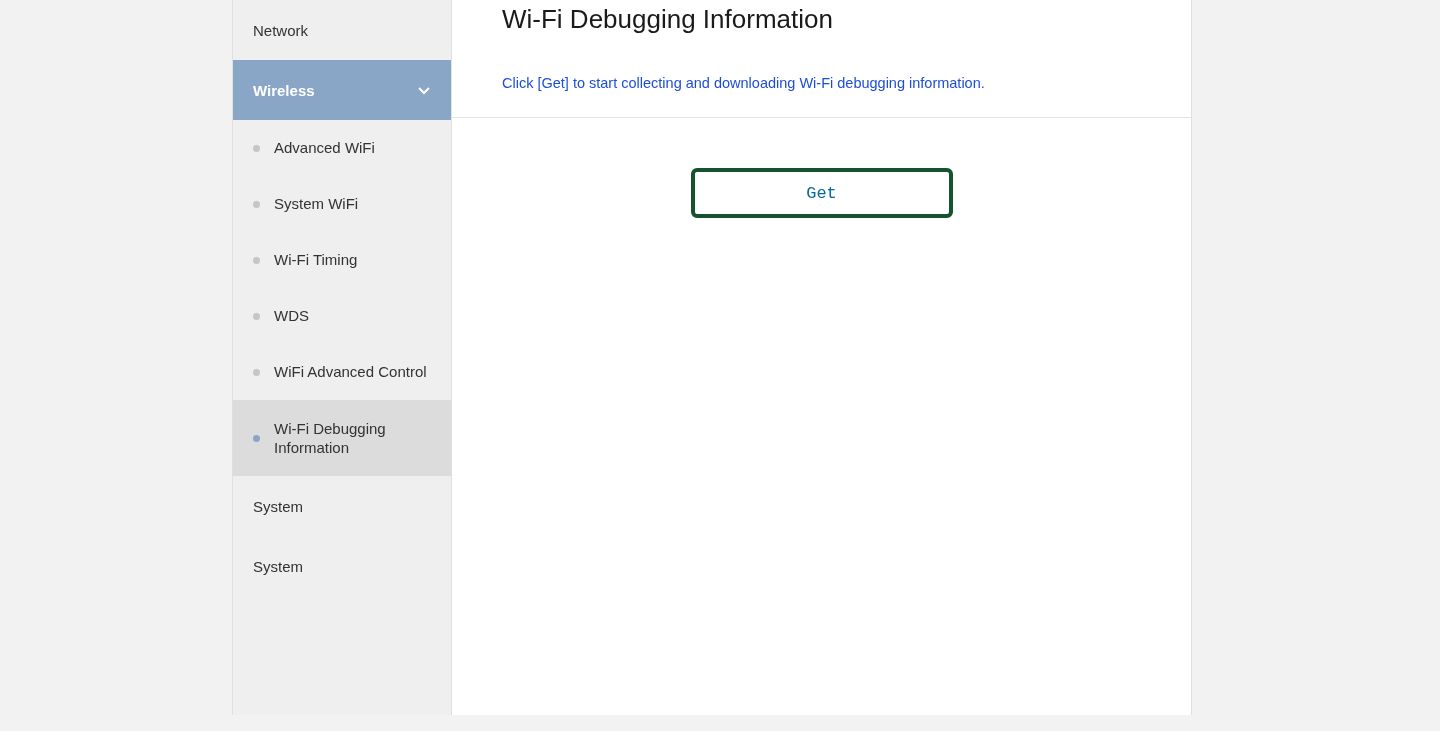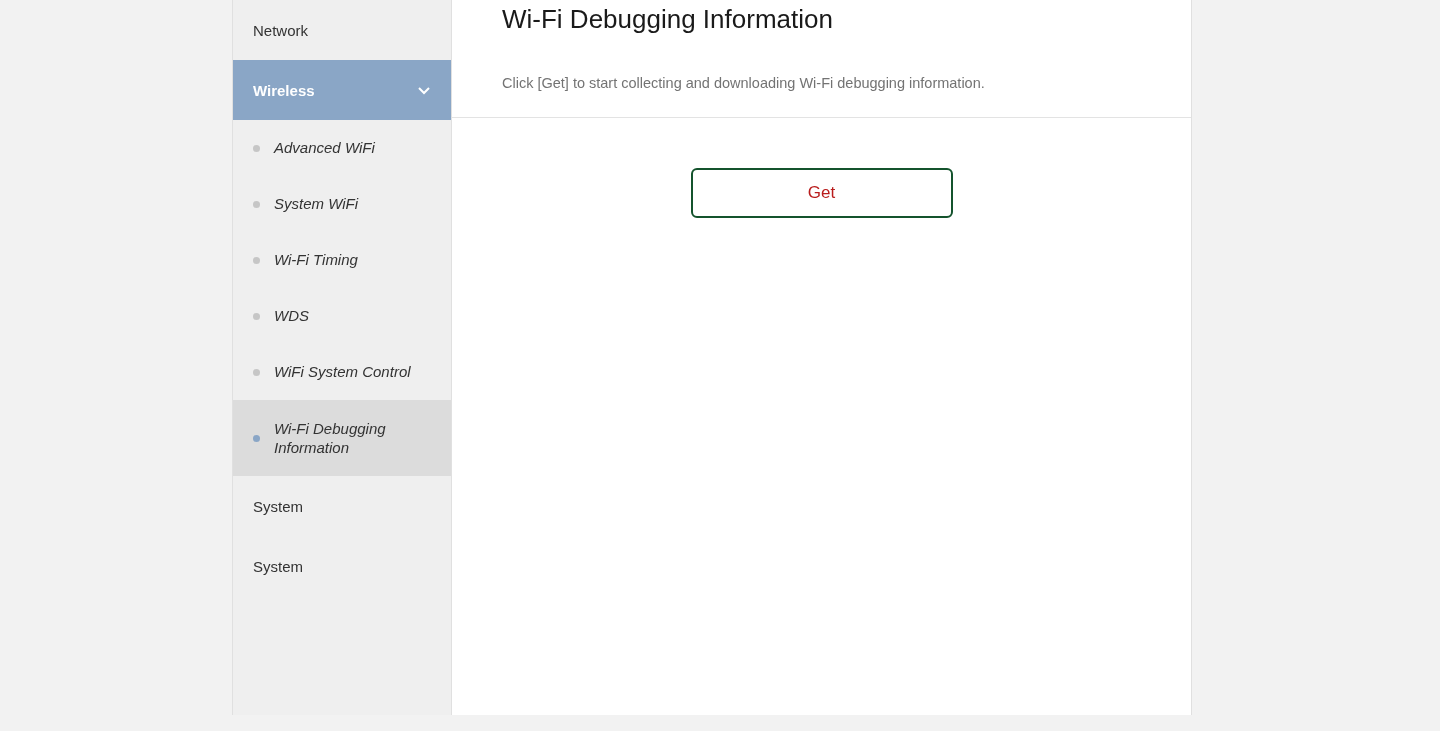--- a/index.html
+++ b/index.html
@@ -69,59 +69,59 @@
     background: #dcdcdc;
   }
   .sub-item.active .dot {
     background: #8aa6c6;
   }
   .sub-item.multiline {
     height: 76px;
   }
   .sub-item .sub-label {
     line-height: 1.3;
-    font-style: italic;
   }
   .main {
     position: absolute;
     left: 452px;
     top: 0;
     width: 740px;
     min-height: 715px;
     background: #ffffff;
     border-right: 1px solid #e0e0e0;
   }
   .page-title {
     font-size: 26px;
     font-weight: 500;
     color: #1a1a1a;
     padding: 0 50px;
     margin-top: 4px;
     margin-bottom: 40px;
   }
   .page-desc {
     font-size: 14.5px;
-    color: #737373;
+    color: #1d4ed8;
     padding: 0 50px 26px 50px;
     border-bottom: 1px solid #e3e3e3;
   }
   .action-row {
     display: flex;
     justify-content: center;
     padding-top: 50px;
   }
   .get-btn {
     width: 262px;
     height: 50px;
-    border: 2px solid #14532d;
+    border: 4px solid #14532d;
     border-radius: 6px;
     background: #fff;
     font-size: 17px;
-    color: #b91c1c;
+    color: #0369a1;
     cursor: pointer;
+    font-family: Liberation Mono, monospace;
   }
 
   
   ::-webkit-scrollbar { height: 16px; width: 16px; }
   ::-webkit-scrollbar-track { background: #f0f0f0; }
   ::-webkit-scrollbar-thumb { background: #c0c0c0; }
   ::-webkit-scrollbar-button { background: #efefef; }
 </style>
 </head>
 <body>
@@ -155,21 +155,21 @@
       <div class="sub-item">
         <span class="dot"></span>
         <span class="sub-label">Wi-Fi Timing</span>
       </div>
       <div class="sub-item">
         <span class="dot"></span>
         <span class="sub-label">WDS</span>
       </div>
       <div class="sub-item">
         <span class="dot"></span>
-        <span class="sub-label">WiFi System Control</span>
+        <span class="sub-label">WiFi Advanced Control</span>
       </div>
       <div class="sub-item multiline active">
         <span class="dot"></span>
         <span class="sub-label">Wi-Fi Debugging Information</span>
       </div>
 
       <div class="side-item">
         <span>System</span>
       </div>
       <div class="side-item">

